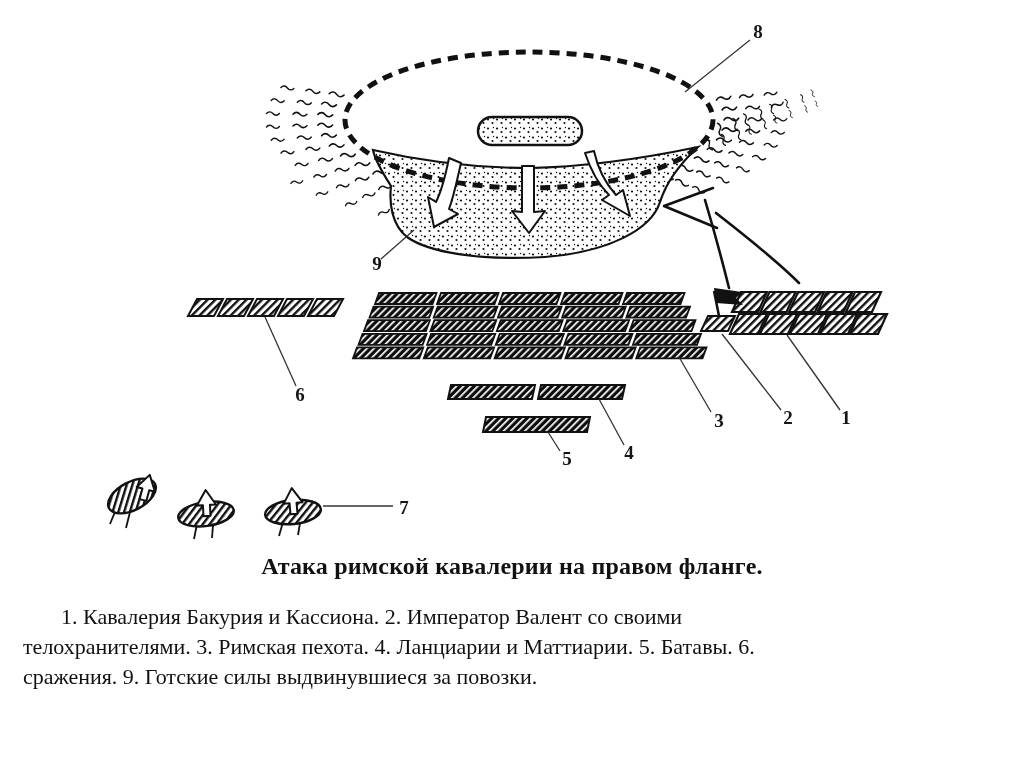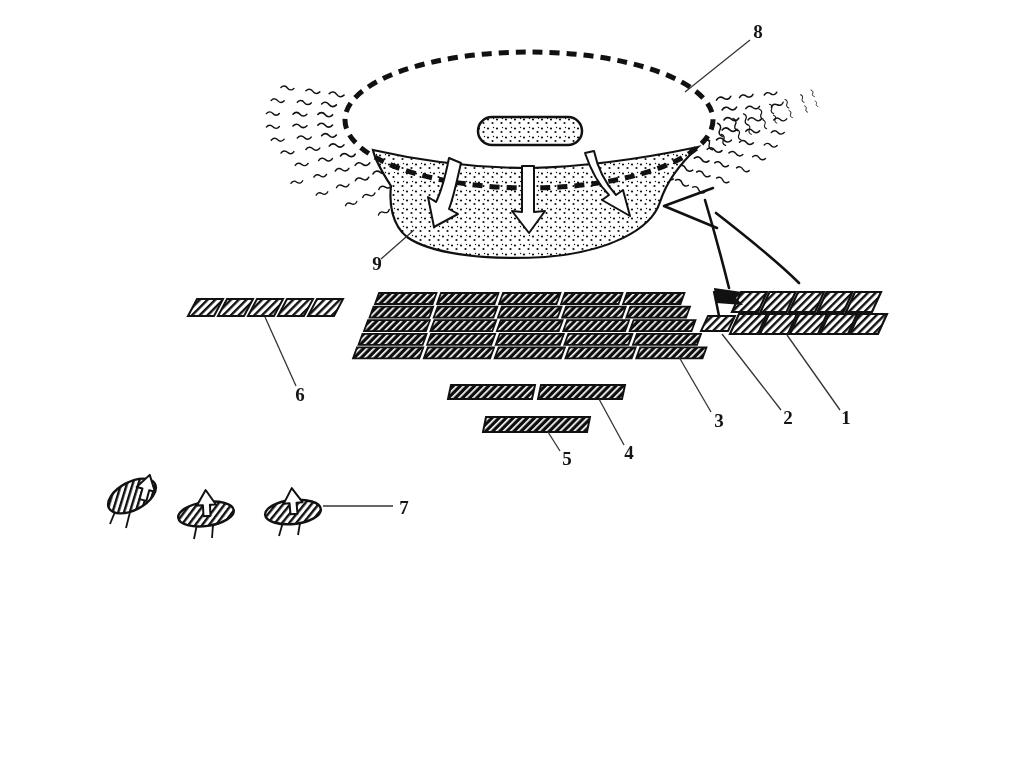--- a/index.html
+++ b/index.html
@@ -254,16 +254,20 @@
       <text class="lbl" x="719" y="427">3</text>
       <text class="lbl" x="629" y="459">4</text>
       <text class="lbl" x="567" y="465">5</text>
       <text class="lbl" x="300" y="401">6</text>
       <text class="lbl" x="404" y="514">7</text>
       <text class="lbl" x="758" y="38">8</text>
       <text class="lbl" x="377" y="270">9</text>
     </g>
   </svg>
 
+  <div class="title">Атака римской кавалерии на правом фланге.</div>
 
   <div class="caption">
+    <div class="line first">1. Кавалерия Бакурия и Кассиона. 2. Император Валент со своими</div>
+    <div class="line">телохранителями. 3. Римская пехота. 4. Ланциарии и Маттиарии. 5. Батавы. 6.</div>
+    <div class="line">сражения. 9. Готские силы выдвинувшиеся за повозки.</div>
   </div>
 </div>
 
 </body></html>

